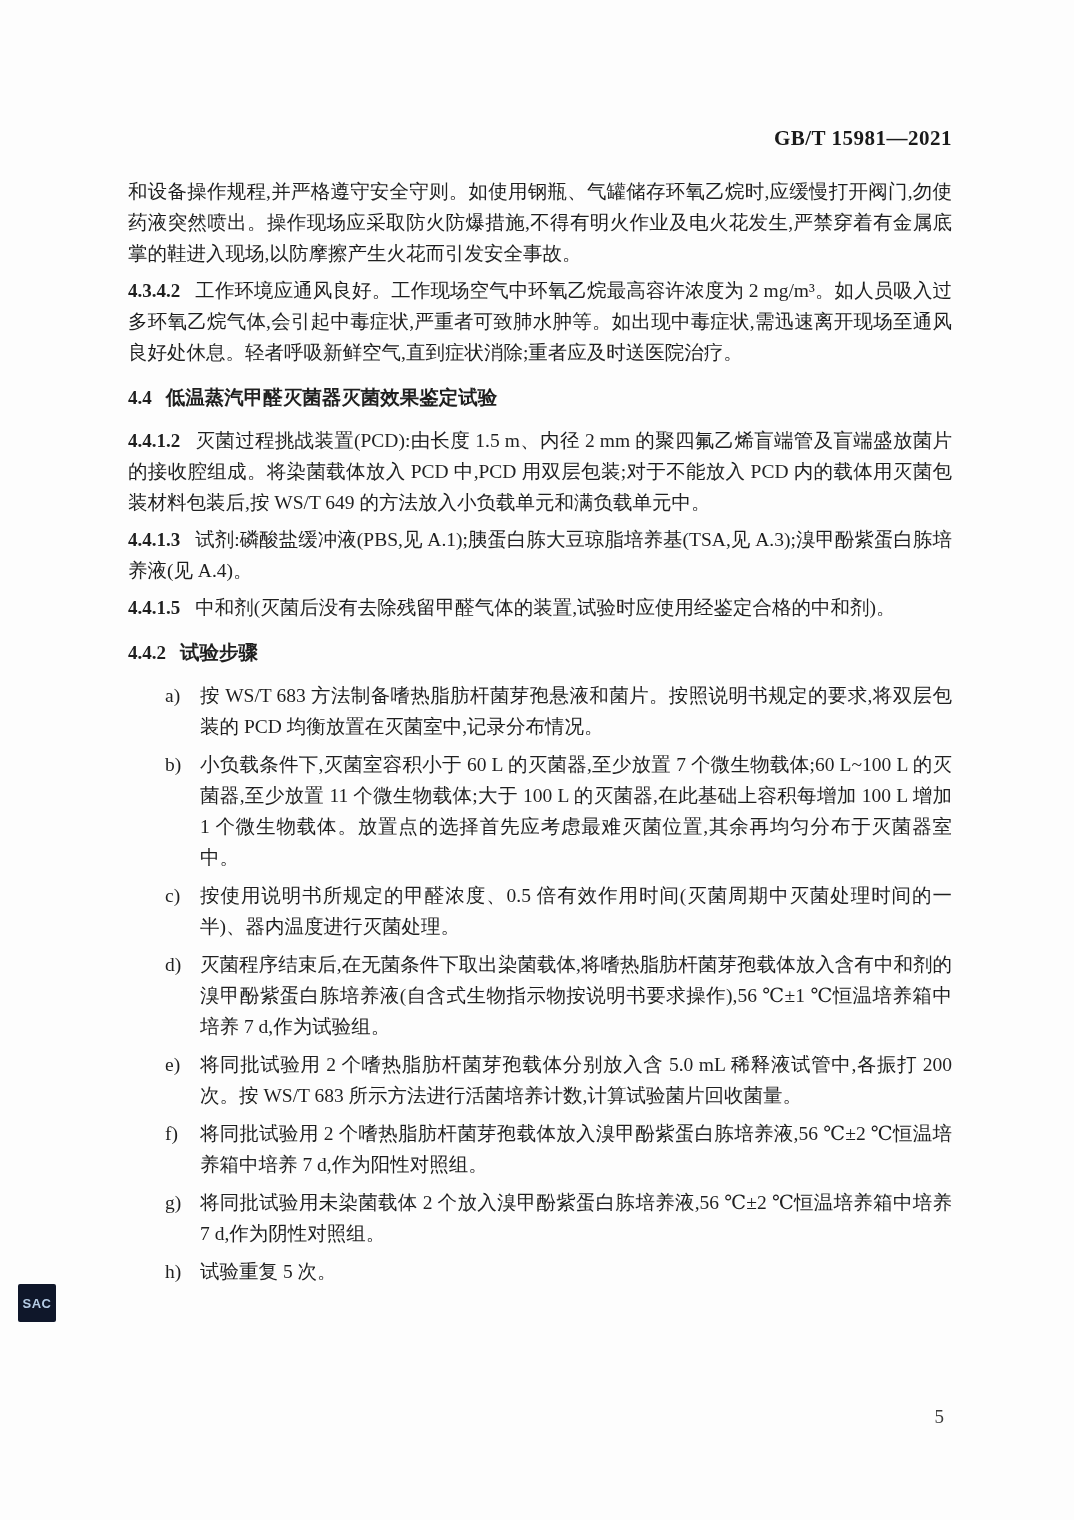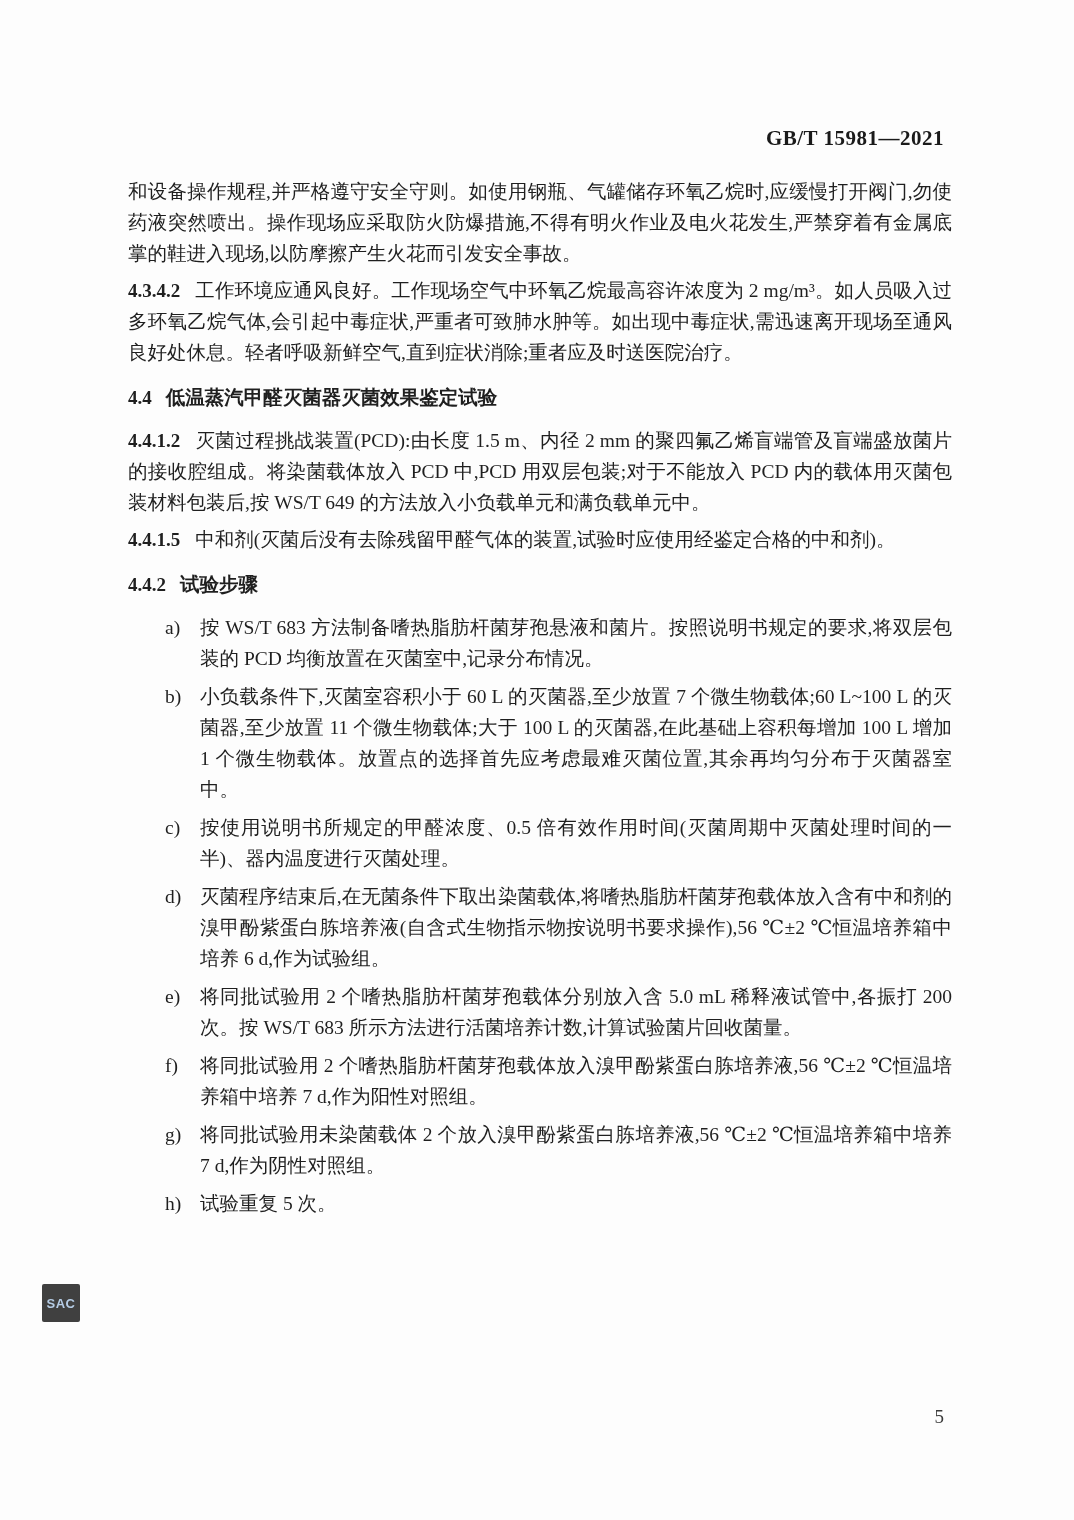--- a/index.html
+++ b/index.html
@@ -6,21 +6,21 @@
   .page{
     position:relative;
     width:1074px;height:1520px;
     margin:0 auto;
     background:#fdfdfd;
     overflow:hidden;
     font-family:"Liberation Serif","DejaVu Serif",serif;
     color:#1f1f1f;
   }
   .doc-header{
-    position:absolute;top:126px;right:130px;
+    position:absolute;top:126px;right:122px;
     font-size:21px;font-weight:bold;letter-spacing:.5px;
     color:#1a1a1a;white-space:nowrap;
   }
   .content{
     position:absolute;top:176px;left:128px;right:122px;
   }
   .para{
     font-size:19.5px;line-height:31px;
     text-align:justify;margin:0 0 6px 0;
   }
@@ -41,57 +41,57 @@
   }
   .li-label{flex:0 0 35px;}
   .li-text{flex:1;text-align:justify;}
   .page-number{
     position:absolute;right:130px;bottom:92px;
     font-size:19px;color:#3a3a3a;
   }
   .watermark{
     position:absolute;left:18px;top:1284px;
     width:38px;height:38px;border-radius:2px;
-    background:#404040;color:#b6cde6;
+    background:#0f172a;color:#b6cde6;
     font-family:"Liberation Sans","DejaVu Sans",sans-serif;
     font-weight:bold;font-size:13px;
     display:flex;align-items:center;justify-content:center;
     letter-spacing:.5px;
-    margin-left:24px;
   }
 </style>
 </head>
 <body>
 
 <div class="page">
 
   <div class="doc-header">GB/T 15981—2021</div>
 
   <div class="content" id="doc-content">
       <p class="para">和设备操作规程,并严格遵守安全守则。如使用钢瓶、气罐储存环氧乙烷时,应缓慢打开阀门,勿使药液突然喷出。操作现场应采取防火防爆措施,不得有明火作业及电火花发生,严禁穿着有金属底掌的鞋进入现场,以防摩擦产生火花而引发安全事故。</p>
       <p class="para"><span class="clause-label">4.3.4.2</span><span>工作环境应通风良好。工作现场空气中环氧乙烷最高容许浓度为 2 mg/m³。如人员吸入过多环氧乙烷气体,会引起中毒症状,严重者可致肺水肿等。如出现中毒症状,需迅速离开现场至通风良好处休息。轻者呼吸新鲜空气,直到症状消除;重者应及时送医院治疗。</span></p>
       <div class="heading"><span class="clause-label">4.4</span><span>低温蒸汽甲醛灭菌器灭菌效果鉴定试验</span></div>
       <p class="para"><span class="clause-label">4.4.1.2</span><span>灭菌过程挑战装置(PCD):由长度 1.5 m、内径 2 mm 的聚四氟乙烯盲端管及盲端盛放菌片的接收腔组成。将染菌载体放入 PCD 中,PCD 用双层包装;对于不能放入 PCD 内的载体用灭菌包装材料包装后,按 WS/T 649 的方法放入小负载单元和满负载单元中。</span></p>
+      <p class="para"><span class="clause-label">4.4.1.3</span><span>试剂:磷酸盐缓冲液(PBS,见 A.1);胰蛋白胨大豆琼脂培养基(TSA,见 A.3);溴甲酚紫蛋白胨培养液(见 A.4)。</span></p>
       <p class="para"><span class="clause-label">4.4.1.5</span><span>中和剂(灭菌后没有去除残留甲醛气体的装置,试验时应使用经鉴定合格的中和剂)。</span></p>
       <div class="heading"><span class="clause-label">4.4.2</span><span>试验步骤</span></div>
       <div class="list-item">
         <span class="li-label">a)</span>
         <span class="li-text">按 WS/T 683 方法制备嗜热脂肪杆菌芽孢悬液和菌片。按照说明书规定的要求,将双层包装的 PCD 均衡放置在灭菌室中,记录分布情况。</span>
       </div>
       <div class="list-item">
         <span class="li-label">b)</span>
         <span class="li-text">小负载条件下,灭菌室容积小于 60 L 的灭菌器,至少放置 7 个微生物载体;60 L~100 L 的灭菌器,至少放置 11 个微生物载体;大于 100 L 的灭菌器,在此基础上容积每增加 100 L 增加 1 个微生物载体。放置点的选择首先应考虑最难灭菌位置,其余再均匀分布于灭菌器室中。</span>
       </div>
       <div class="list-item">
         <span class="li-label">c)</span>
         <span class="li-text">按使用说明书所规定的甲醛浓度、0.5 倍有效作用时间(灭菌周期中灭菌处理时间的一半)、器内温度进行灭菌处理。</span>
       </div>
       <div class="list-item">
         <span class="li-label">d)</span>
-        <span class="li-text">灭菌程序结束后,在无菌条件下取出染菌载体,将嗜热脂肪杆菌芽孢载体放入含有中和剂的溴甲酚紫蛋白胨培养液(自含式生物指示物按说明书要求操作),56 ℃±2 ℃恒温培养箱中培养 6 d,作为试验组。</span>
+        <span class="li-text">灭菌程序结束后,在无菌条件下取出染菌载体,将嗜热脂肪杆菌芽孢载体放入含有中和剂的溴甲酚紫蛋白胨培养液(自含式生物指示物按说明书要求操作),56 ℃±1 ℃恒温培养箱中培养 7 d,作为试验组。</span>
       </div>
       <div class="list-item">
         <span class="li-label">e)</span>
         <span class="li-text">将同批试验用 2 个嗜热脂肪杆菌芽孢载体分别放入含 5.0 mL 稀释液试管中,各振打 200 次。按 WS/T 683 所示方法进行活菌培养计数,计算试验菌片回收菌量。</span>
       </div>
       <div class="list-item">
         <span class="li-label">f)</span>
         <span class="li-text">将同批试验用 2 个嗜热脂肪杆菌芽孢载体放入溴甲酚紫蛋白胨培养液,56 ℃±2 ℃恒温培养箱中培养 7 d,作为阳性对照组。</span>
       </div>
       <div class="list-item">

